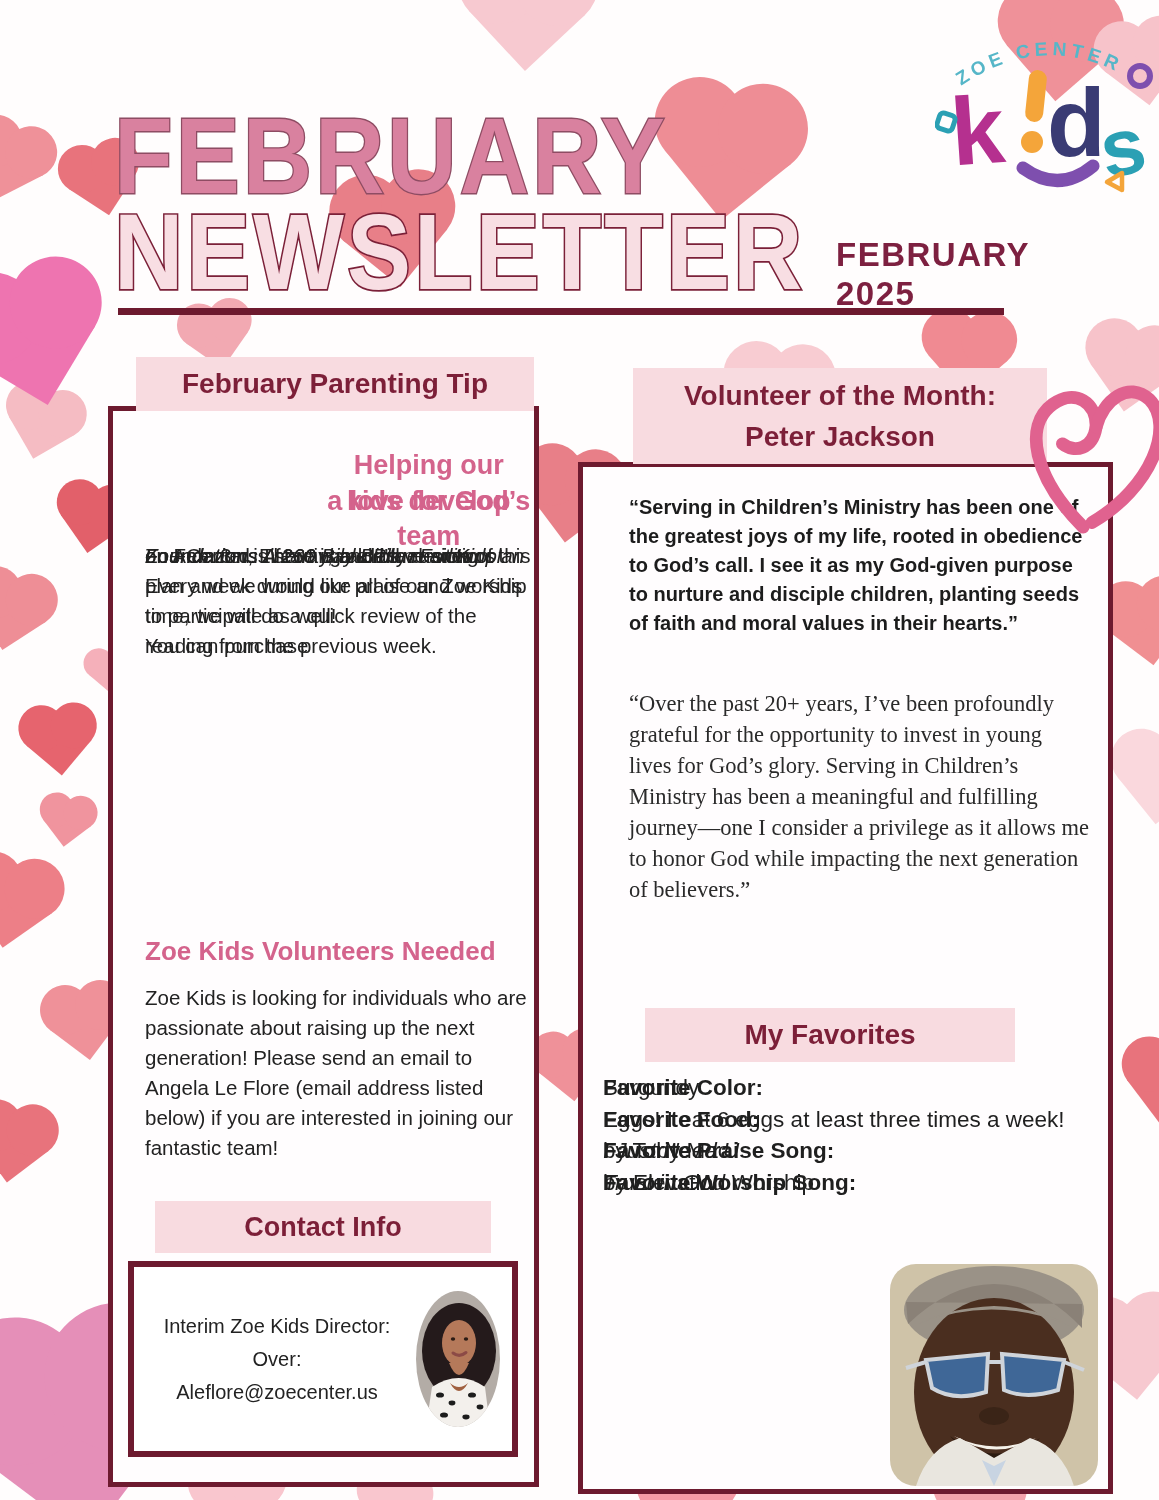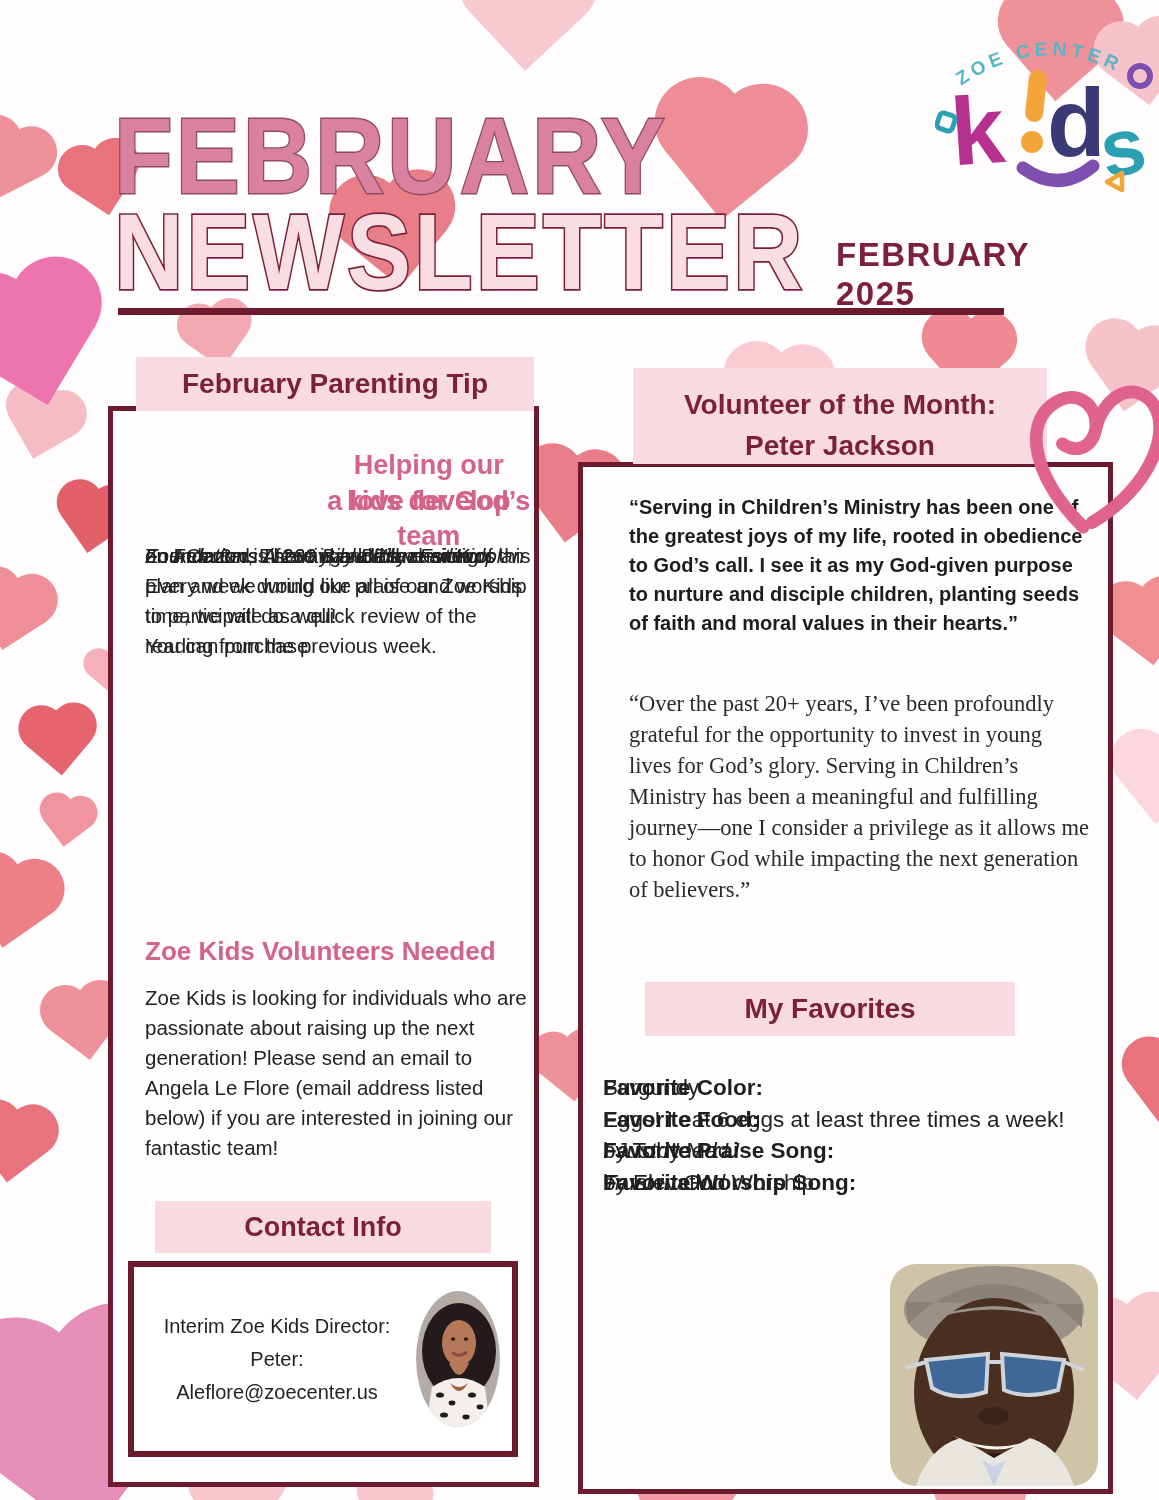--- a/index.html
+++ b/index.html
@@ -26,21 +26,21 @@
   .title1{top:102px; color:#d9819f; -webkit-text-stroke:2.5px #8e4c63; paint-order:stroke fill;}
   .title2{top:198px; color:#f8dee3; -webkit-text-stroke:3px #7b2038; paint-order:stroke fill;}
   .date-block{position:absolute; left:836px; top:236px; z-index:1;
     font-size:33px; font-weight:800; letter-spacing:1.5px; line-height:1.18; color:#7d2040;}
   .divider{position:absolute; left:118px; top:308px; width:886px; height:7px; background:#6d1a2f; z-index:1;}
   .logo{position:absolute; left:935px; top:14px; width:220px; height:188px; z-index:1;}
   
   .banner{position:absolute; background:#f8dbe0; color:#7c1f38; font-weight:700;
     text-align:center; z-index:2;}
   .banner-left{left:136px; top:357px; width:398px; height:54px; font-size:28px; line-height:54px;}
-  .banner-right{left:633px; top:368px; width:414px; height:96px; font-size:28px; line-height:41px; padding-top:16px; box-sizing:border-box;}
+  .banner-right{left:633px; top:368px; width:414px; height:96px; font-size:28px; line-height:41px; padding-top:7px; box-sizing:border-box;}
   
   .box{position:absolute; background:#fffdfe; border:5px solid #6d1a2f; box-sizing:border-box; z-index:1;}
   .box-left{left:108px; top:406px; width:431px; height:1081px;}
   .box-right{left:578px; top:462px; width:535px; height:1032px;}
   .box *{position:absolute;}
   
   .lc-heading{left:0; top:37px; width:421px; text-align:center;
     font-size:27px; font-weight:700; color:#d4638c; line-height:1.32; margin:0;}
   .lc-p1{left:32px; top:130px; width:389px; font-size:20.5px; line-height:30px; white-space:pre-line; margin:0;}
   .lc-vol-heading{left:32px; top:525px; width:389px; font-size:26px; font-weight:700; color:#d4638c; margin:0;}
@@ -48,21 +48,21 @@
   .lc-contact-banner{left:42px; top:790px; width:336px; height:52px;
     background:#f8dbe0; color:#7c1f38; font-size:27px; font-weight:700; text-align:center; line-height:52px;}
   .lc-contact-box{left:15px; top:850px; width:390px; height:196px; border:6px solid #6d1a2f;
     background:#fff; box-sizing:border-box; display:flex; align-items:center;}
   .lc-contact-box *{position:static;}
   .contact-text{flex:1; text-align:center; font-size:20px; line-height:33px; color:#222; padding-left:4px;}
   .contact-photo{width:84px; height:136px; margin:8px 12px 8px 0; flex:none;}
   
   .rc-quote1{left:46px; top:26px; width:462px; font-size:20px; font-weight:700; line-height:29px; color:#1c1c1c; margin:0;}
   .rc-quote2{left:46px; top:221px; width:460px; font-size:22.5px; line-height:31px; color:#2a2a2a; margin:0;font-family:Liberation Serif, serif;}
-  .rc-fav-banner{left:62px; top:515px; width:370px; height:54px;
+  .rc-fav-banner{left:62px; top:541px; width:370px; height:54px;
     background:#f8dbe0; color:#7c1f38; font-size:28px; font-weight:700; text-align:center; line-height:54px;}
   .rc-favs{left:20px; top:605px; width:506px; font-size:22.5px; line-height:31.5px; color:#1f1f1f;}
   .rc-favs .fav-line{position:static;}
   .fav-line.justify{text-align:justify;}
   .rc-photo{left:307px; top:797px; width:208px; height:222px;}
   
   .doodle{position:absolute; left:1010px; top:356px; width:158px; height:195px; z-index:3;}
 </style>
 </head>
 <body>
@@ -208,21 +208,21 @@
       <span>a love for  God’s team</span>
     </h2>
     <p class="lc-p1"><span>Zoe Center is starting a daily devotion: </span><span style="font-style: italic;">Foundations A 260 day Bible reading plan</span><span> on Feb. 3rd. There is a kid’s version of this plan and we would like all of our Zoe Kids to participate as well!
 You can purchase </span><span style="font-style: italic;">Foundations A 260 Bible Plan For Kids</span><span> on Amazon, Lifeway, and other sites. Every week during our praise and worship time, we will do a quick review of the reading from the previous week.</span></p>
     <h3 class="lc-vol-heading">Zoe Kids Volunteers Needed</h3>
     <p class="lc-p2">Zoe Kids is looking for individuals who are passionate about raising up the next generation! Please send an email to Angela Le Flore (email address listed below) if you are interested in joining our fantastic team!</p>
     <div class="lc-contact-banner">Contact Info</div>
     <div class="lc-contact-box">
       <div class="contact-text" id="contact-lines">
           <div>Interim Zoe Kids Director:</div>
-          <div>Peter:</div>
+          <div>Over:</div>
           <div>Aleflore@zoecenter.us</div>
         </div>
       <div class="contact-photo">
         <svg viewBox="0 0 84 136" width="84" height="136">
           <defs>
               <clipPath id="ac">
                 <ellipse cx="42" cy="68" rx="42" ry="68"></ellipse>
               </clipPath>
             </defs>
           <g clip-path="url(#ac)">

